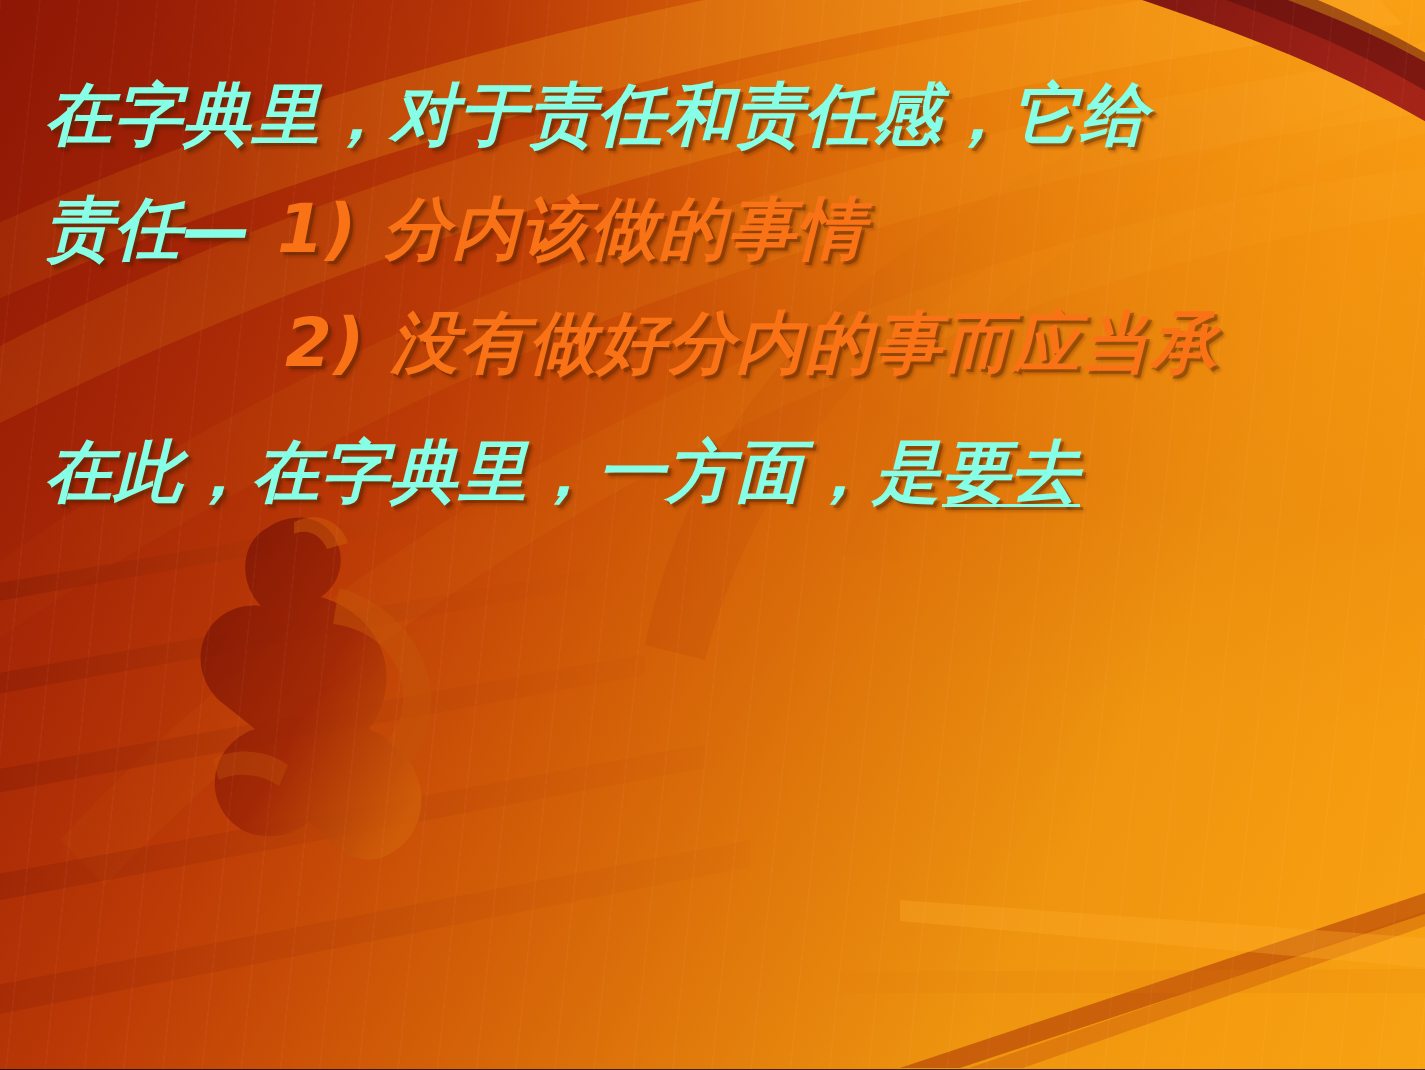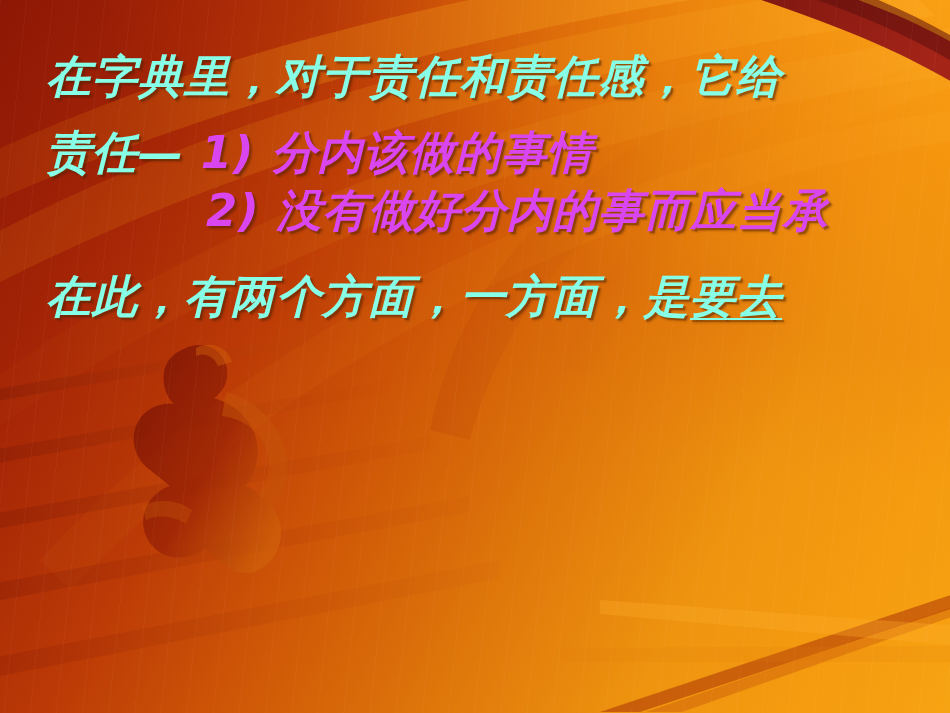--- a/index.html
+++ b/index.html
@@ -51,50 +51,50 @@
       rgba(0,0,0,0) 26px);
   }
 
   .swooshes { position:absolute; inset:0; }
 
   
   .content {
     position:absolute;
     left:0; top:0;
     width:950px; height:713px;
-    padding:44px 26px 0 46px;
+    padding:44px 26px 0 30px;
   }
   .line {
     font-family:"DejaVu Sans","Liberation Sans",sans-serif;
     font-size:45px;
     font-weight:700;
     font-style:italic;
     line-height:58px;
     letter-spacing:1px;
     white-space:pre;
   }
   .cyan {
     color:#86ffe6;
     text-shadow:
       2px 2px 0 rgba(90,40,0,0.40),
       3px 3px 2px rgba(60,20,0,0.25);
     margin-top: 16px;
   }
   .white {
-    color:#d946ef;
+    color:#f97316;
     text-shadow:
       2px 2px 0 rgba(90,40,0,0.40),
       3px 3px 2px rgba(60,20,0,0.25);
   }
   .u { text-decoration:underline; text-decoration-thickness:2px; text-underline-offset:6px; }
 
   .p { margin:0; }
   .p1 { margin-top:4px; }
   .p2 { margin-top:18px; }
-  .p3 { margin-top:0; }
+  .p3 { margin-top:18px; }
   .p4 { margin-top:28px; }
   .indent { display:inline-block; width:160px; }
 </style>
 </head>
 <body>
 
 <div id="slide">
 
   <div class="bg-base"></div>
   <div class="bg-wash"></div>
@@ -194,17 +194,17 @@
   <div class="bg-stripes"></div>
 
   <div class="content">
 
     <p class="p p1 line cyan">在字典里，对于责任和责任感，它给</p>
 
     <p class="p p2 line"><span class="cyan">责任— </span><span class="white">1) 分内该做的事情</span></p>
 
     <p class="p p3 line white"><span class="indent"></span><span>2) 没有做好分内的事而应当承</span></p>
 
-    <p class="p p4 line cyan"><span>在此，有两个方面，一方面，是</span><span class="u">要去</span></p>
+    <p class="p p4 line cyan"><span>在此，在字典里，一方面，是</span><span class="u">要去</span></p>
 
 
   </div>
 </div>
 
 </body></html>

